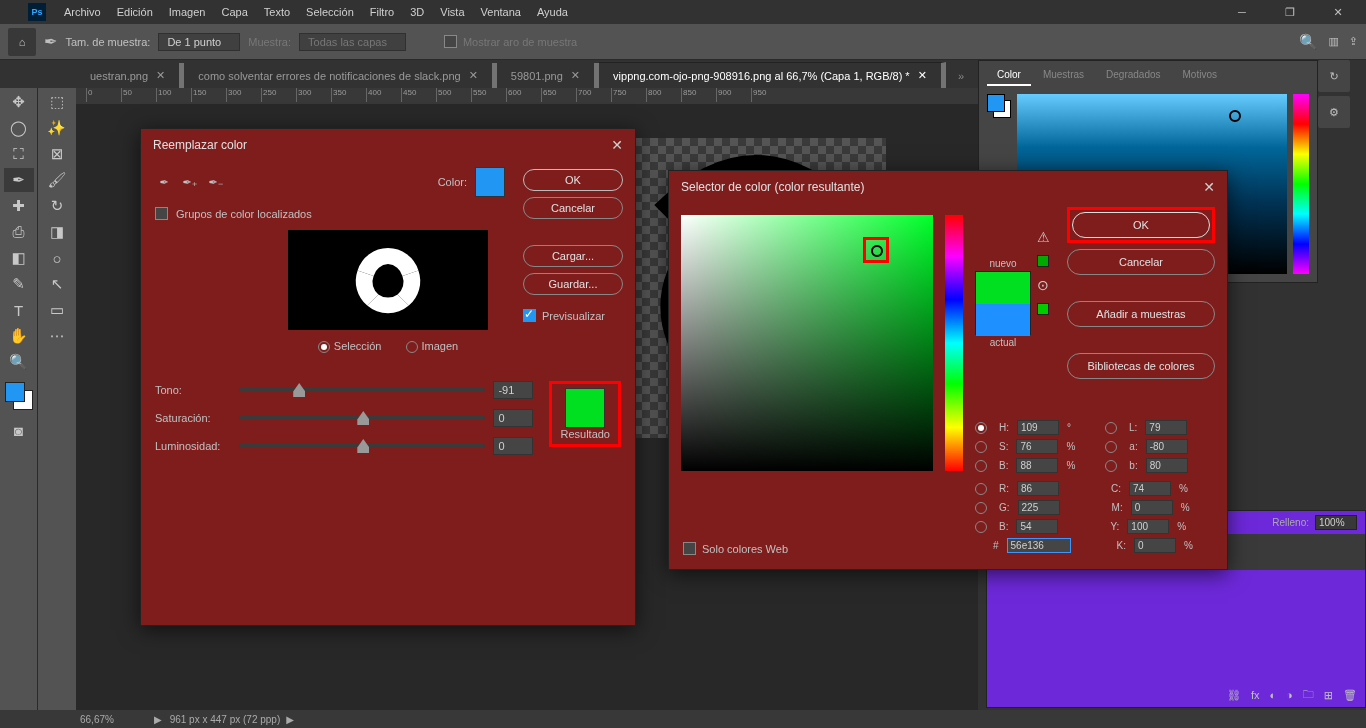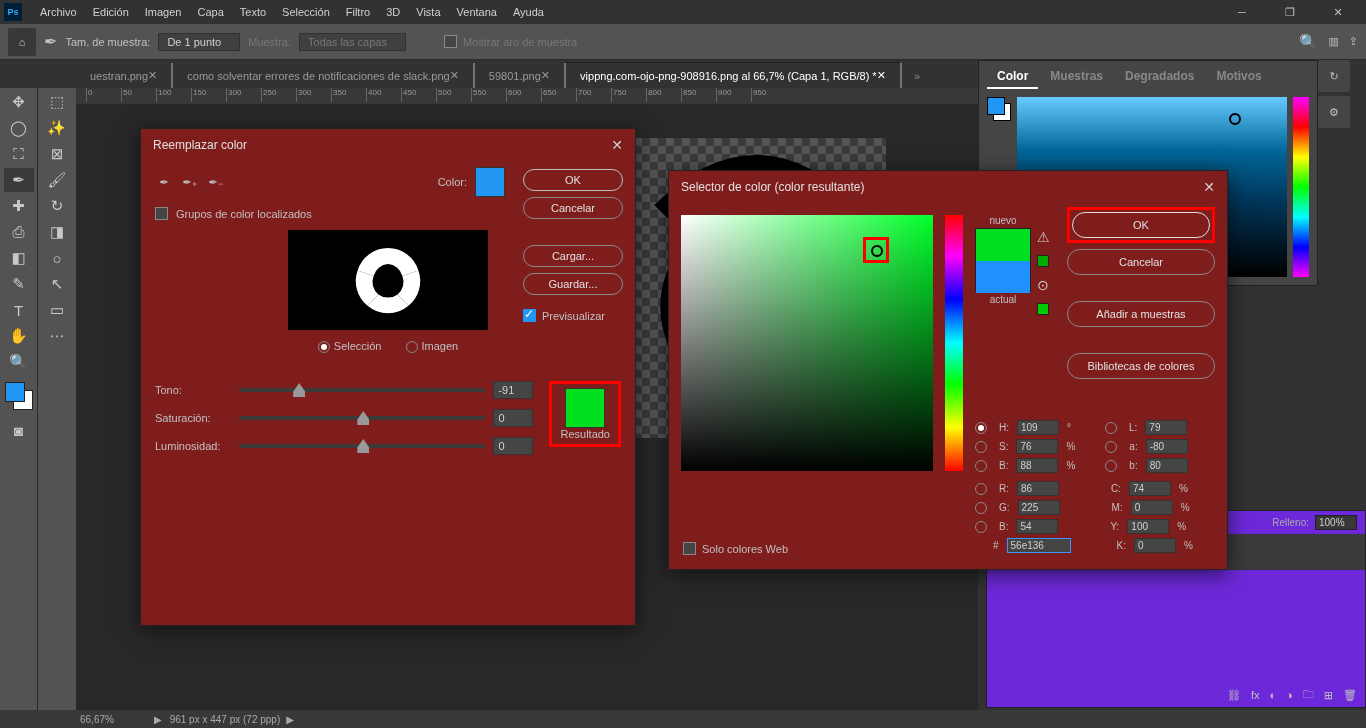--- a/index.html
+++ b/index.html
@@ -1,31 +1,31 @@
 <!DOCTYPE html>
 <html><head>
 <meta charset="utf-8">
 <style>
 * { margin: 0; padding: 0; box-sizing: border-box; }
 body { font-family: 'Segoe UI', Tahoma, sans-serif; font-size: 11px; color: #c0c0c0; background: #323232; width: 1366px; height: 728px; overflow: hidden; position: relative; }
 
-.menubar { height: 24px; background: #323232; display: flex; align-items: center; padding-left: 4px; }
+.menubar { height: 24px; background: #323232; display: flex; align-items: center; padding-left: 4px; margin-left: 24px; }
 .ps-icon { width: 18px; height: 18px; background: #001e36; color: #31a8ff; display: flex; align-items: center; justify-content: center; font-weight: bold; font-size: 9px; margin-right: 10px; }
 .menu-item { padding: 4px 8px; color: #d0d0d0; cursor: pointer; }
 .window-ctrl { margin-left: auto; display: flex; gap: 8px; padding-right: 8px; }
 .win-btn { width: 40px; height: 24px; display: flex; align-items: center; justify-content: center; color: #c0c0c0; }
 
 .optbar { height: 36px; background: #535353; display: flex; align-items: center; padding: 0 8px; gap: 8px; border-bottom: 1px solid #2a2a2a; }
 .home-icon { width: 28px; height: 28px; background: #383838; display: flex; align-items: center; justify-content: center; border-radius: 2px; }
 .opt-label { color: #c0c0c0; font-size: 11px; }
 .opt-dd { background: #404040; border: 1px solid #303030; padding: 2px 18px 2px 8px; font-size: 11px; color: #d0d0d0; }
 .opt-right { margin-left: auto; display: flex; gap: 10px; align-items: center; }
 
 .tabbar { height: 28px; background: #323232; display: flex; align-items: end; padding-left: 76px; }
-.doc-tab { padding: 6px 14px; color: #999; font-size: 11px; border-right: 2px solid #737373; display: flex; align-items: center; text-align: center; }
+.doc-tab { padding: 6px 14px; color: #999; font-size: 11px; border-right: 5px solid #737373; display: flex; gap: 8px; align-items: center; text-align: center; }
 .doc-tab.active { background: #323232; color: #fff; border-top: 1px solid #222; }
 .tab-close { font-size: 11px; }
 
 .workspace { position: absolute; top: 88px; left: 76px; right: 388px; bottom: 18px; background: #282828; }
 .ruler-h { position: absolute; top: 0; left: 0; right: 0; height: 16px; background: #383838; font-size: 8px; color: #888; overflow: hidden; }
 .ruler-tick { position: absolute; top: 0; font-size: 8px; color: #999; border-left: 1px solid #666; height: 14px; padding-left: 1px; }
 .canvas-eye { position: absolute; top: 50px; left: 550px; width: 260px; height: 300px; background: repeating-conic-gradient(#555 0 25%, #3a3a3a 25% 50%) 0 0/16px 16px; }
 
 .leftbar { position: absolute; top: 88px; left: 0; width: 38px; bottom: 18px; background: #535353; border-right: 1px solid #2a2a2a; z-index: 1; }
 .leftbar2 { position: absolute; top: 88px; left: 38px; width: 38px; bottom: 18px; background: #535353; z-index: 1; }
@@ -35,21 +35,21 @@
 .swatch-fg { position: absolute; top: 0; left: 0; width: 20px; height: 20px; background: #2196f3; border: 1px solid #222; }
 .swatch-bg { position: absolute; bottom: 0; right: 0; width: 20px; height: 20px; background: #fff; border: 1px solid #222; }
 
 .statusbar { position: absolute; bottom: 0; left: 0; right: 0; height: 18px; background: #383838; display: flex; align-items: center; padding-left: 80px; font-size: 10px; color: #aaa; }
 
 .right-dock { position: absolute; top: 60px; right: 10px; width: 38px; height: 80px; display: flex; flex-direction: column; gap: 4px; }
 .dock-btn { width: 32px; height: 32px; background: #454545; border-radius: 2px; display: flex; align-items: center; justify-content: center; }
 
 .color-panel { position: absolute; top: 60px; right: 48px; width: 340px; background: #454545; border: 1px solid #222; }
 .cp-tabs { display: flex; padding: 4px 8px 0; gap: 2px; }
-.cp-tab { padding: 4px 10px; font-size: 12px; color: #888; font-weight: bold; }
+.cp-tab { padding: 4px 10px; font-size: 10px; color: #888; }
 .cp-tab.active { color: #fff; border-bottom: 2px solid #fff; }
 .cp-body { padding: 8px; display: flex; gap: 6px; }
 .cp-mini { width: 24px; position: relative; }
 .cp-mini-fg { position: absolute; top: 0; left: 0; width: 18px; height: 18px; background: #2196f3; border: 1px solid #000; }
 .cp-mini-bg { position: absolute; top: 6px; left: 6px; width: 18px; height: 18px; background: #fff; border: 1px solid #000; }
 .cp-gradient { flex: 1; height: 180px; background: linear-gradient(to bottom, #66ccff 0%, #006699 30%, #003355 60%, #000 100%); position: relative; }
 .cp-marker { position: absolute; top: 16px; right: 46px; width: 12px; height: 12px; border: 2px solid #000; border-radius: 50%; }
 .cp-hue { width: 16px; height: 180px; background: linear-gradient(to bottom, #f0f, #f00, #ff0, #0f0, #0ff, #00f, #f0f); }
 
 .layers-panel { position: absolute; top: 510px; right: 0; width: 380px; bottom: 20px; background: #6d28d9; border: 1px solid #222; }
@@ -82,21 +82,21 @@
 .result-sw { width: 40px; height: 40px; background: #00e020; border: 1px solid #333; }
 .red-box { border: 3px solid #ff0000; }
 .btn-col { position: absolute; top: 40px; right: 12px; width: 100px; display: flex; flex-direction: column; gap: 6px; }
 .btn { border: 1px solid #888; border-radius: 12px; padding: 4px 0; text-align: center; font-size: 11px; color: #e0e0e0; cursor: pointer; }
 
 .picker-dlg { top: 170px; left: 668px; width: 560px; height: 400px; z-index: 6; }
 .pd-body { padding: 12px; display: flex; gap: 12px; }
 .sv-field { width: 252px; height: 256px; background: linear-gradient(to bottom, transparent, #000), linear-gradient(to right, #fff, #00ff2a); position: relative; }
 .sv-marker { position: absolute; top: 30px; left: 190px; width: 12px; height: 12px; border: 2px solid #000; border-radius: 50%; }
 .hue-strip { width: 18px; height: 256px; background: linear-gradient(to bottom, #f00 0%, #f0f 16%, #00f 33%, #0ff 50%, #0f0 66%, #ff0 83%, #f00 100%); position: relative; }
-.new-curr { display: flex; flex-direction: column; align-items: center; font-size: 10px; }
+.new-curr { display: flex; flex-direction: column; align-items: center; font-size: 10px; margin-top: 43px; }
 .nc-box { width: 56px; height: 64px; border: 1px solid #222; margin: 2px 0; }
 .nc-new { background: #00e020; height: 32px; }
 .nc-cur { background: #1e90ff; height: 32px; }
 .warn-col { display: flex; flex-direction: column; gap: 10px; font-size: 14px; color: #ccc; margin-top: 14px; }
 .warn-sw { width: 12px; height: 12px; border: 1px solid #222; }
 .pd-btns { position: absolute; top: 36px; right: 12px; width: 148px; display: flex; flex-direction: column; gap: 6px; }
 .pd-btns .btn { border-radius: 14px; padding: 6px 0; }
 .red-ok { border: 3px solid #ff0000; padding: 2px; border-radius: 0; }
 .hsb-grid { position: absolute; right: 12px; bottom: 12px; width: 240px; font-size: 10px; color: #c0c0c0; }
 .hsb-row { display: flex; align-items: center; gap: 8px; margin-bottom: 4px; }

